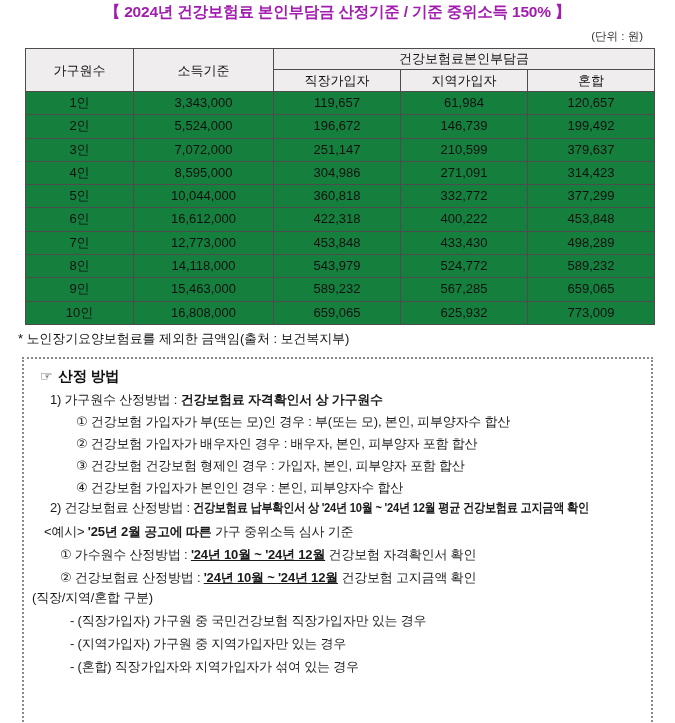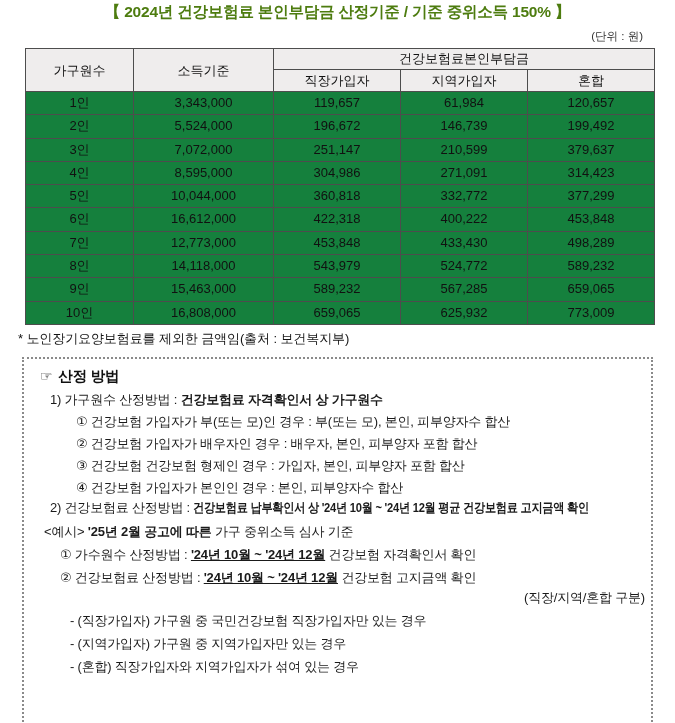--- a/index.html
+++ b/index.html
@@ -20,21 +20,21 @@
   .title-row {
     width: 675px;
     text-align: center;
     padding-top: 2px;
   }
   .doc-title {
     display: inline-block;
     font-size: 15.5px;
     font-weight: bold;
     letter-spacing: -0.2px;
-    color: #4d7c0f;
+    color: #a21caf;
     white-space: nowrap;
   }
 
   .unit-row {
     width: 661px;
     text-align: right;
     padding-right: 18px;
     box-sizing: border-box;
     margin-top: 3px;
     margin-bottom: 4px;
@@ -120,21 +120,21 @@
     font-size: 13px;
     color: #1a1a1a;
     letter-spacing: -0.2px;
     white-space: nowrap;
     line-height: 1.0;
   }
   .lvl1 { padding: 7px 0 0 18px; }
   .lvl2 { padding: 9px 0 0 44px; }
   .lvl-ex { padding: 11px 0 0 12px; }
   .lvl-ex2 { padding: 10px 0 0 28px; }
-  .lvl-paren { padding: 7px 0 0 0; text-align: right; }
+  .lvl-paren { padding: 7px 0 0 0; text-align: left; }
   .lvl-dash { padding: 10px 0 0 38px; }
 
   .b { font-weight: bold; }
   .bu { font-weight: bold; text-decoration: underline; text-align: center; }
   .cond {
     font-weight: bold;
     display: inline-block;
     transform: scaleX(0.86);
     transform-origin: left center;
     letter-spacing: -0.3px;

